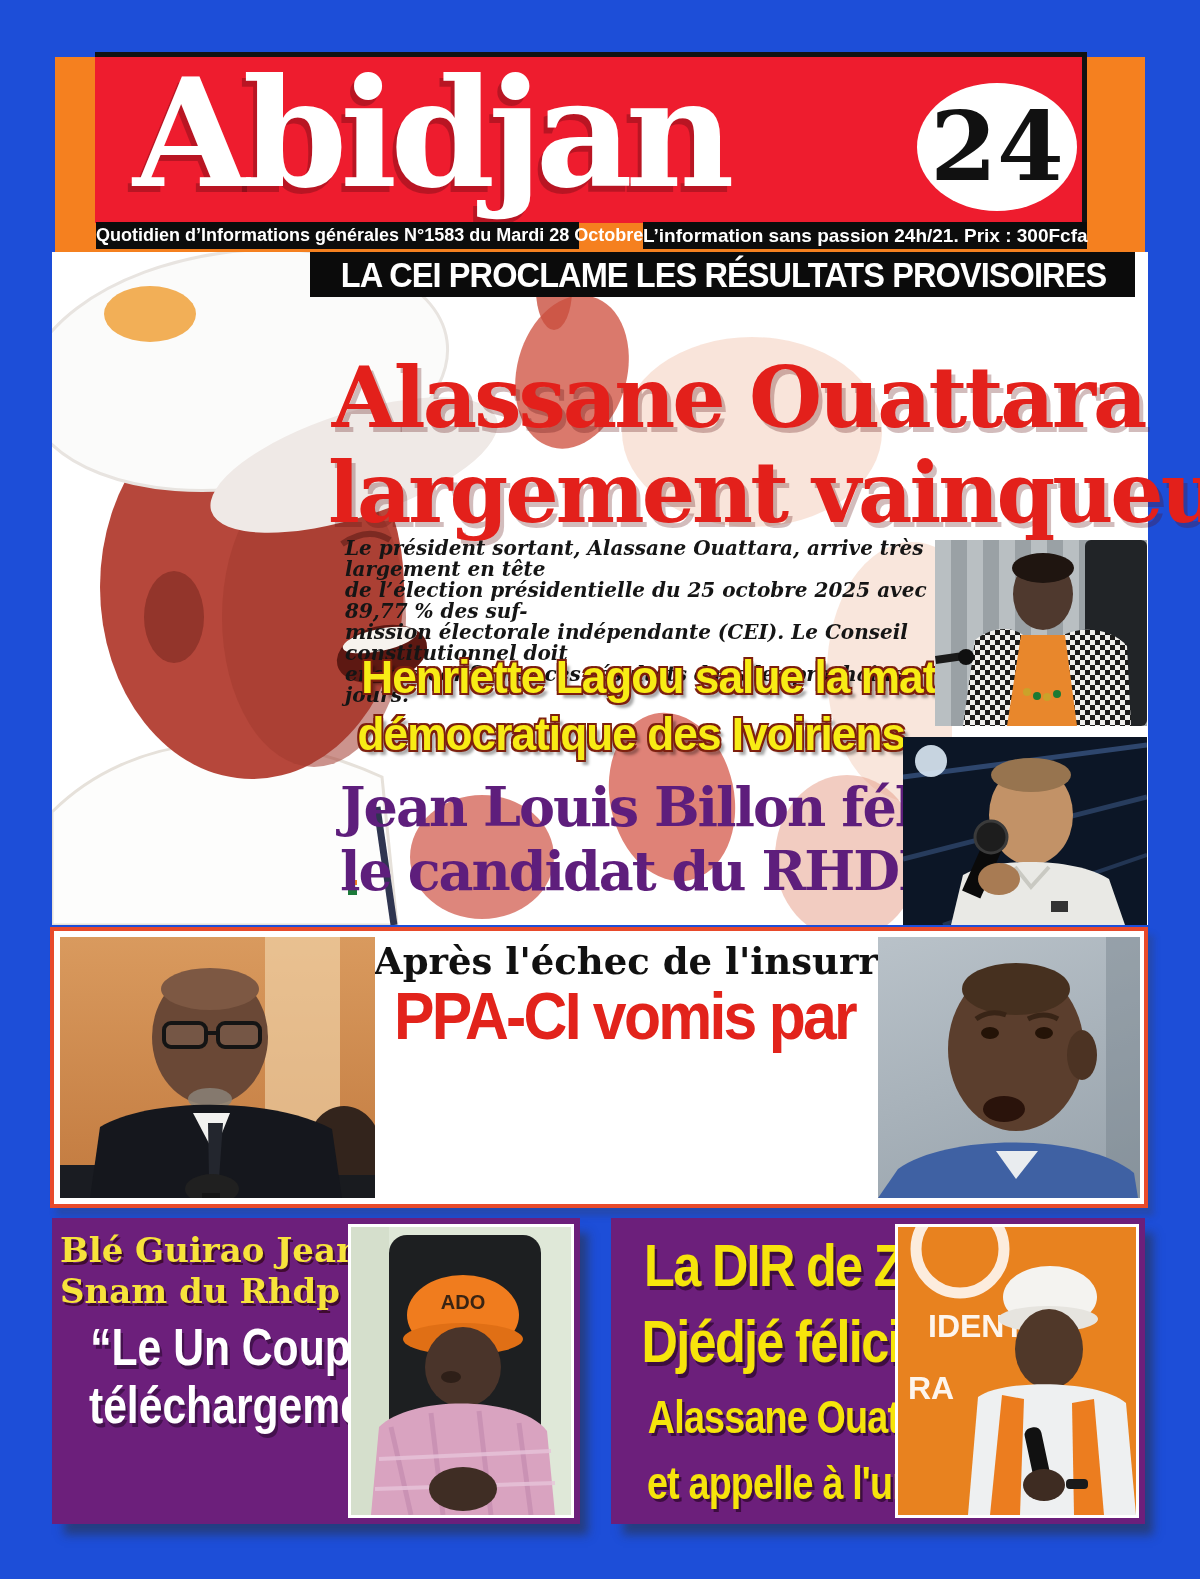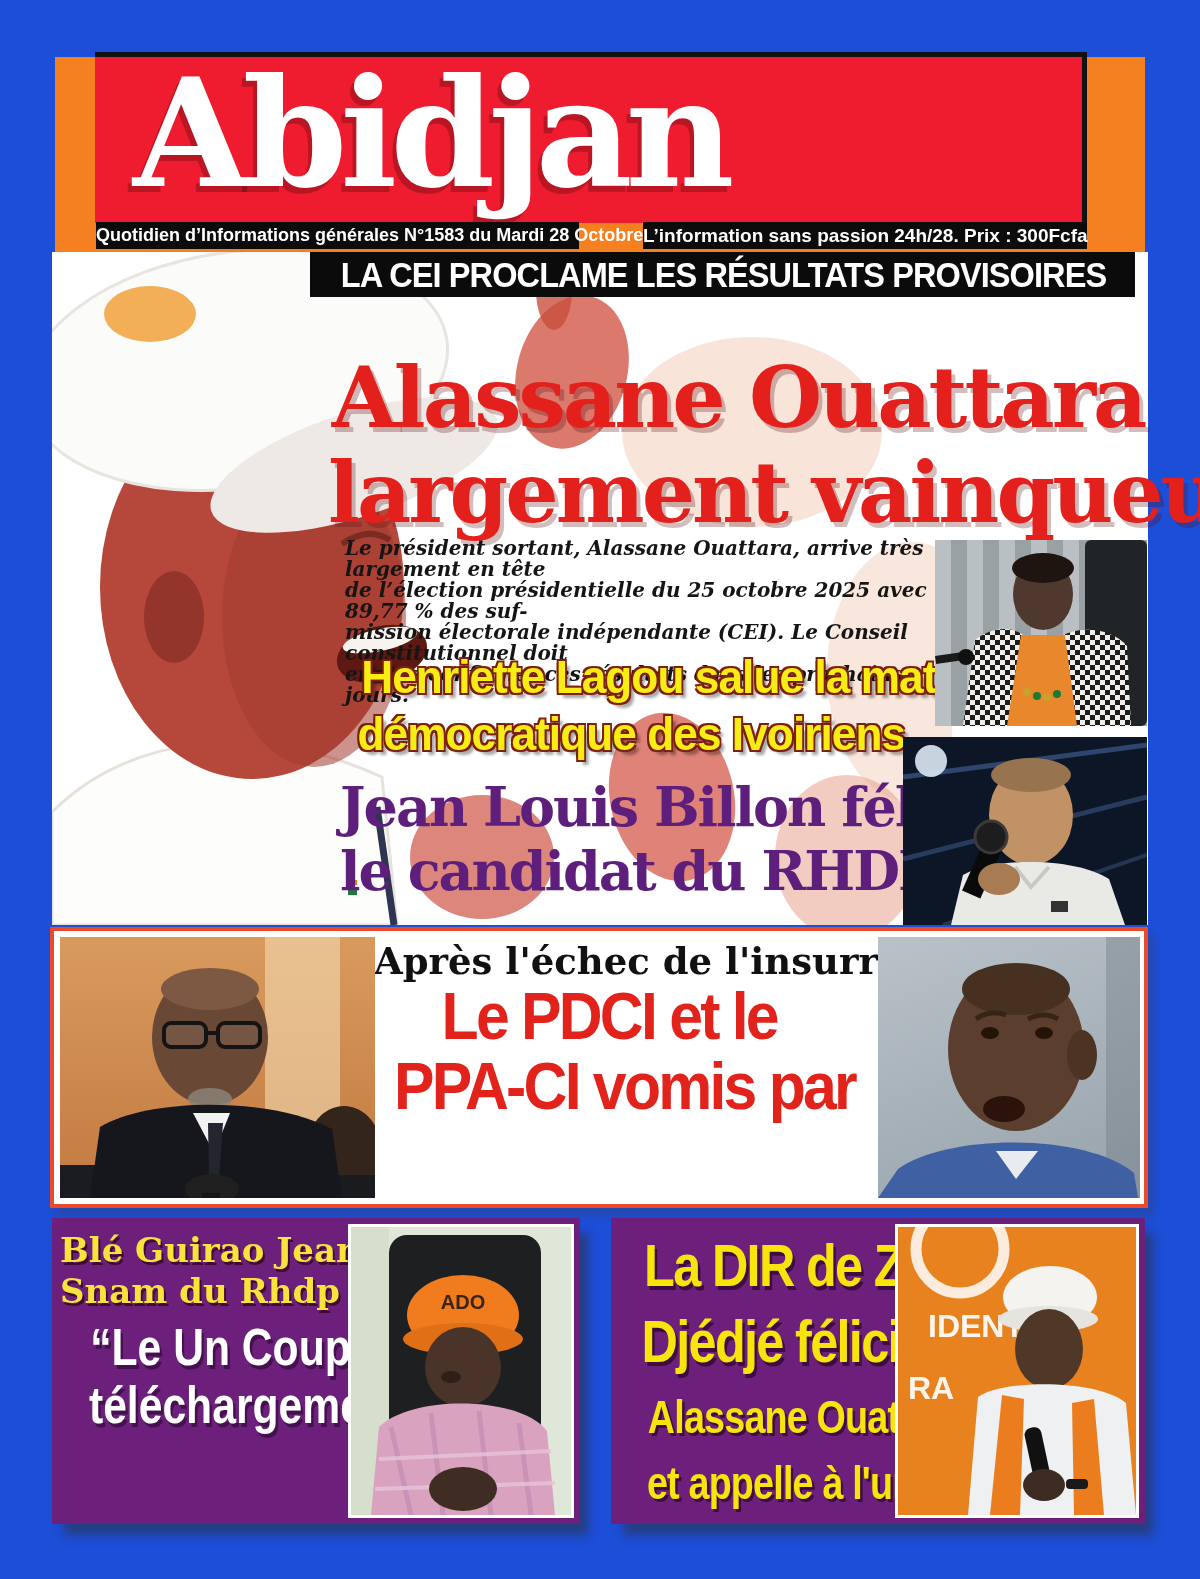--- a/index.html
+++ b/index.html
@@ -85,23 +85,24 @@
   .ph-zadi{left:284px;top:6px;width:244px;height:294px;background:#e8821f;border:3px solid #ffffff;box-sizing:border-box;}
 </style>
 </head>
 <body>
 
 <div id="page">
 
   <div class="abs band">
     <div class="abs logobox">
       <div class="abs logotext">Abidjan</div>
+      <div class="abs circle24">24</div>
     </div>
     <div class="abs infobar l">Quotidien d’Informations générales N°1583 du Mardi 28 Octobre 2025</div>
-    <div class="abs infobar r">L’information sans passion 24h/28. Prix : 300Fcfa</div>
+    <div class="abs infobar r">L’information sans passion 24h/21. Prix : 300Fcfa</div>
   </div>
 
   <div class="abs lead">
 
     <svg class="collage" width="900" height="673" viewBox="0 0 900 673">
       <ellipse cx="700" cy="180" rx="130" ry="95" fill="#f2c4ae" opacity=".45"></ellipse>
       <ellipse cx="860" cy="420" rx="85" ry="130" fill="#f3cdb9" opacity=".5"></ellipse>
       <ellipse cx="520" cy="120" rx="55" ry="78" fill="#d15747" opacity=".8" transform="rotate(15 520 120)"></ellipse>
       <ellipse cx="502" cy="38" rx="18" ry="40" fill="#c94f3f" opacity=".8"></ellipse>
       <ellipse cx="620" cy="545" rx="62" ry="85" fill="#d4584a" opacity=".75" transform="rotate(-12 620 545)"></ellipse>
@@ -205,21 +206,20 @@
         <ellipse cx="150" cy="162" rx="22" ry="11" fill="#8a8378" opacity=".85"></ellipse>
         <path d="M40 190 C 90 160 212 160 272 192 L 282 261 L 30 261 Z" fill="#15171d"></path>
         <polygon points="133,176 170,176 154,216" fill="#f2f2f0"></polygon>
         <polygon points="148,186 163,186 159,242 149,242" fill="#23262e"></polygon>
         <ellipse cx="152" cy="252" rx="27" ry="15" fill="#202020"></ellipse>
         <rect x="142" y="256" width="18" height="8" fill="#161616"></rect>
       </svg>
     </div>
     <div class="abs kicker">Après l'échec de l'insurrection</div>
     <div class="abs headline">
-      <div><span>Le PDCI et le</span></div>
       <div><span>PPA-CI vomis par</span></div>
     </div>
     <div class="abs ph ph-gbagbo">
       <svg width="262" height="261" viewBox="0 0 262 261">
         <rect x="228" y="0" width="34" height="261" fill="#6e7a85" opacity=".4"></rect>
         <ellipse cx="138" cy="112" rx="68" ry="82" fill="#5b3e2d"></ellipse>
         <ellipse cx="138" cy="52" rx="54" ry="26" fill="#46301f"></ellipse>
         <ellipse cx="204" cy="118" rx="15" ry="25" fill="#4c3323"></ellipse>
         <ellipse cx="112" cy="96" rx="9" ry="6" fill="#241307"></ellipse>
         <ellipse cx="166" cy="96" rx="9" ry="6" fill="#241307"></ellipse>

